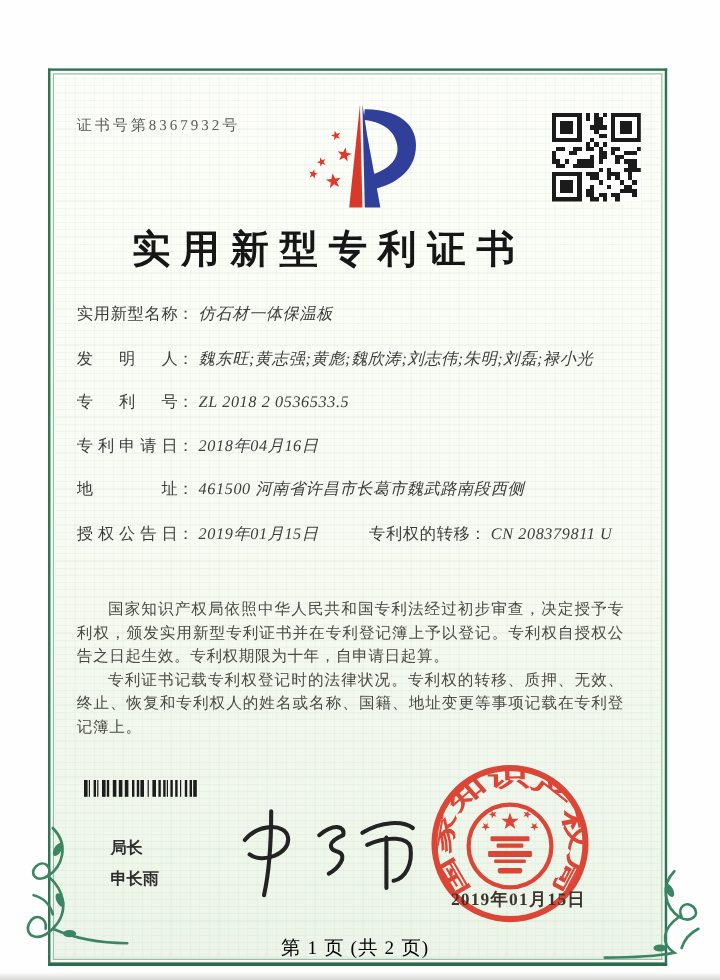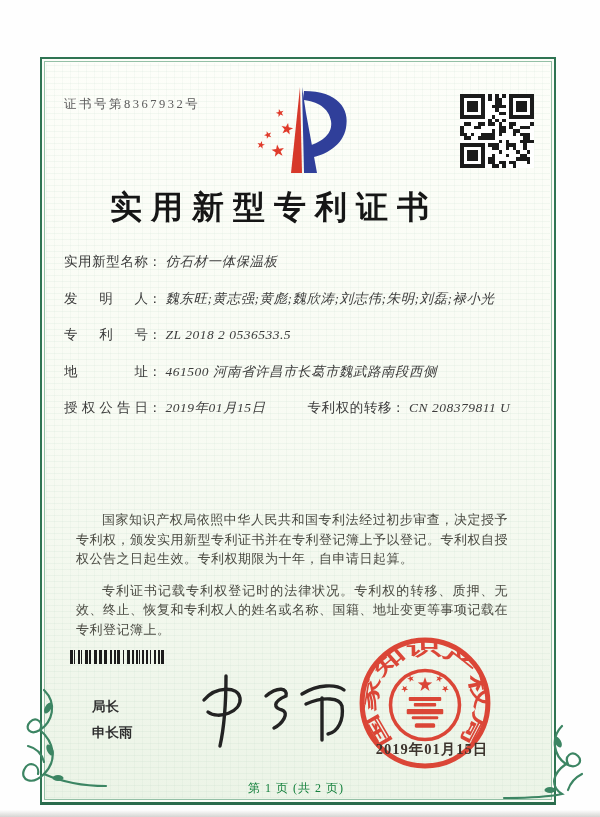--- a/index.html
+++ b/index.html
@@ -20,32 +20,32 @@
   .title{position:absolute;left:40px;top:186px;width:468px;text-align:center;
          font-size:32px;font-weight:700;letter-spacing:9px;color:#161616;}
   .fields{position:absolute;left:64px;top:252px;width:460px;font-size:13.5px;color:#3c3c3c;}
   .frow{margin-bottom:16.5px;line-height:20px;white-space:nowrap;}
   .flabel{display:inline-block;width:84px;text-align:justify;text-align-last:justify;vertical-align:top;}
   .fcolon{display:inline-block;margin-right:4px;}
   .fvalue{letter-spacing:0.5px;font-style:italic;}
   .grant-gap{display:inline-block;width:42px;}
   .paras{position:absolute;left:64px;top:498px;width:456px;font-size:13px;
          line-height:19.5px;color:#4a4a42;}
-  .paras p{margin:12px;text-indent:2em;text-align:justify;letter-spacing:0.5px;}
+  .paras p{margin:0;text-indent:2em;text-align:justify;letter-spacing:0.5px;}
   .barcode{position:absolute;left:70px;top:650px;width:160px;height:14px;display:flex;align-items:stretch;}
   .barcode .b{background:#1c1c1c;}
   .barcode .s{background:transparent;}
   .director{position:absolute;left:92px;top:694px;font-family:"Liberation Sans","DejaVu Sans",sans-serif;
             font-size:13.5px;font-weight:700;color:#2e2e2e;line-height:26px;}
   .signature{position:absolute;left:182px;top:670px;width:170px;height:84px;}
   .seal{position:absolute;left:356px;top:634px;width:138px;height:138px;opacity:0.93;}
   .seal-date{position:absolute;left:352px;top:740px;width:160px;text-align:center;
              font-size:14.5px;font-weight:700;color:#3c342d;letter-spacing:1px;}
   .page-info{position:absolute;left:40px;top:780px;width:512px;text-align:center;
-             font-size:12px;color:#15803d;letter-spacing:1px;}
+             font-size:16px;color:#000000;letter-spacing:1px;}
   .flourish{position:absolute;pointer-events:none;}
   .flourish.left{left:14px;top:686px;width:96px;height:122px;}
   .flourish.right{right:4px;top:724px;width:96px;height:88px;transform:scaleX(-1);}
   .photo-shadow{position:absolute;left:0;bottom:0;width:100%;height:7px;
                 background:linear-gradient(180deg,rgba(0,0,0,0) 0%,rgba(90,90,80,0.25) 100%);}
 </style>
 </head>
 <body>
 
 <div class="stage">
@@ -198,20 +198,23 @@
     <div class="frow">
       <span class="flabel">实用新型名称</span><span class="fcolon">：</span><span class="fvalue">仿石材一体保温板</span>
     </div>
     <div class="frow">
       <span class="flabel">发明人</span><span class="fcolon">：</span><span class="fvalue">魏东旺;黄志强;黄彪;魏欣涛;刘志伟;朱明;刘磊;禄小光</span>
     </div>
     <div class="frow">
       <span class="flabel">专利号</span><span class="fcolon">：</span><span class="fvalue">ZL 2018 2 0536533.5</span>
     </div>
     <div class="frow">
+      <span class="flabel">专利申请日</span><span class="fcolon">：</span><span class="fvalue">2018年04月16日</span>
+    </div>
+    <div class="frow">
       <span class="flabel">地址</span><span class="fcolon">：</span><span class="fvalue">461500 河南省许昌市长葛市魏武路南段西侧</span>
     </div>
     <div class="frow">
       <span class="flabel">授权公告日</span><span class="fcolon">：</span><span class="fvalue">2019年01月15日</span><span class="grant-gap"></span><span class="flabel">专利权的转移</span><span class="fcolon">：</span><span class="fvalue">CN 208379811 U</span>
     </div>
   </div>
 
   <div class="paras">
     <p>国家知识产权局依照中华人民共和国专利法经过初步审查，决定授予专利权，颁发实用新型专利证书并在专利登记簿上予以登记。专利权自授权公告之日起生效。专利权期限为十年，自申请日起算。</p>
     <p>专利证书记载专利权登记时的法律状况。专利权的转移、质押、无效、终止、恢复和专利权人的姓名或名称、国籍、地址变更等事项记载在专利登记簿上。</p>

